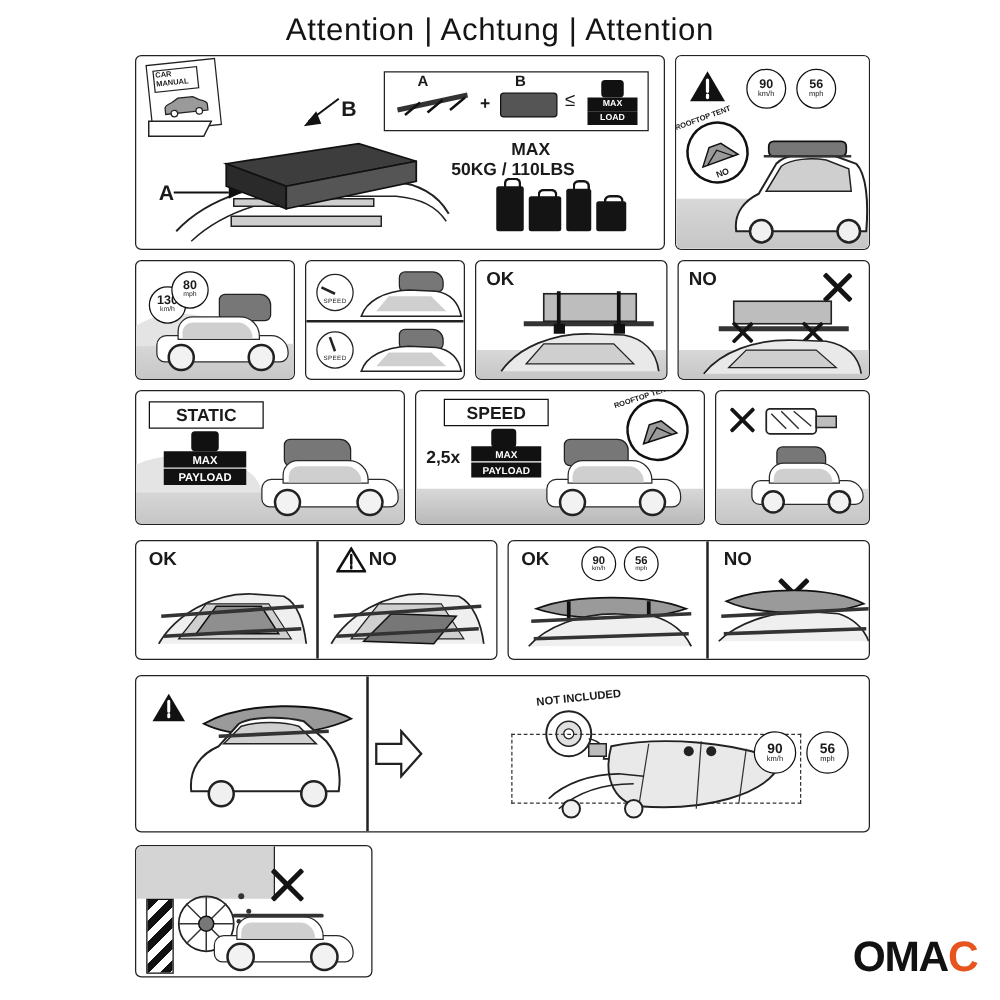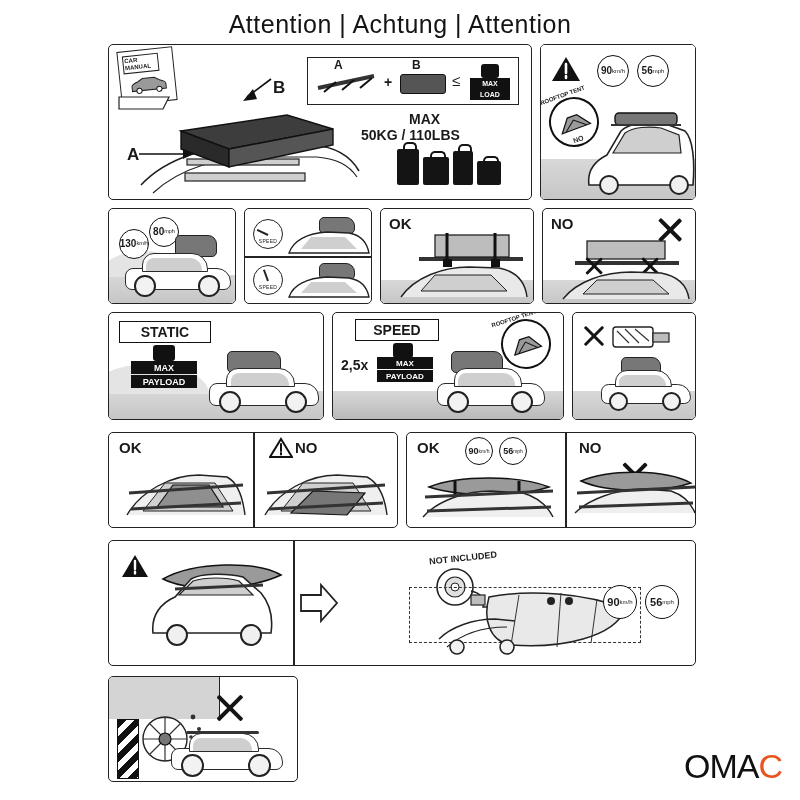--- a/index.html
+++ b/index.html
@@ -55,21 +55,21 @@
   }
   
   .roofbox{
     position:absolute;background:#fff;border:1.5px solid #222;
     border-radius:5px 9px 5px 5px;
   }
   .roofbox.dark{background:#777;}
   
   .badge{
     position:absolute;border:1.8px solid #111;border-radius:50%;
-    background:#fff;display:flex;flex-direction:row;align-items:center;
+    background:#fff;display:flex;flex-direction:column;align-items:center;
     justify-content:center;line-height:1;
   }
   .badge .num{font-weight:bold;}
   .badge .unit{}
   
   .tri{position:absolute;}
   .tri svg{display:block;}
   
   .xmark{position:absolute;}
   .xmark:before,.xmark:after{
@@ -89,21 +89,21 @@
     position:absolute;background:#111;color:#fff;font-weight:bold;
     display:flex;align-items:center;justify-content:center;text-align:center;
   }
   .dashed{position:absolute;border:1.5px dashed #333;}
   .bag{position:absolute;background:#141414;border-radius:2px;}
   .bag .handle{
     position:absolute;left:26%;top:-20%;width:48%;height:26%;
     border:2px solid #141414;border-bottom:none;border-radius:5px 5px 0 0;
   }
   .omac{
-    position:absolute;right:18px;bottom:14px;font-size:34px;font-weight:normal;
+    position:absolute;right:18px;bottom:14px;font-size:34px;font-weight:bold;
     letter-spacing:-1px;color:#111;
   }
   .gauge{
     position:absolute;border:1.8px solid #222;border-radius:50%;background:#fff;
   }
   .gauge .needle{
     position:absolute;left:50%;top:50%;width:42%;height:2px;background:#222;
     transform-origin:left center;
   }
   .gauge .txt{
@@ -245,21 +245,21 @@
     </svg>
   </div>
 
   <div class="panel" style="left:108px;top:208px;width:128px;height:96px;">
     <div class="ground" style="height:30%;"></div>
     <div class="hill" style="left:-10px;bottom:28%;width:90px;height:26px;"></div>
     <div class="badge" style="left:10px;top:20px;width:28px;height:28px;">
       <span class="num" style="font-size:10px;">130</span>
       <span class="unit" style="font-size:5.5px;">km/h</span>
     </div>
-    <div class="badge" style="left:40px;top:8px;width:28px;height:28px;">
+    <div class="badge" style="left:28px;top:8px;width:28px;height:28px;">
       <span class="num" style="font-size:10px;">80</span>
       <span class="unit" style="font-size:5.5px;">mph</span>
     </div>
     <div class="roofbox dark" style="left:66px;top:26px;width:40px;height:20px;"></div>
     <div class="car" style="left:16px;top:40px;width:104px;height:48px;">
       <div class="body"></div>
         <div class="cabin"></div>
         <div class="glass"></div>
       <div class="wheel front"></div>
         <div class="wheel rear"></div>

